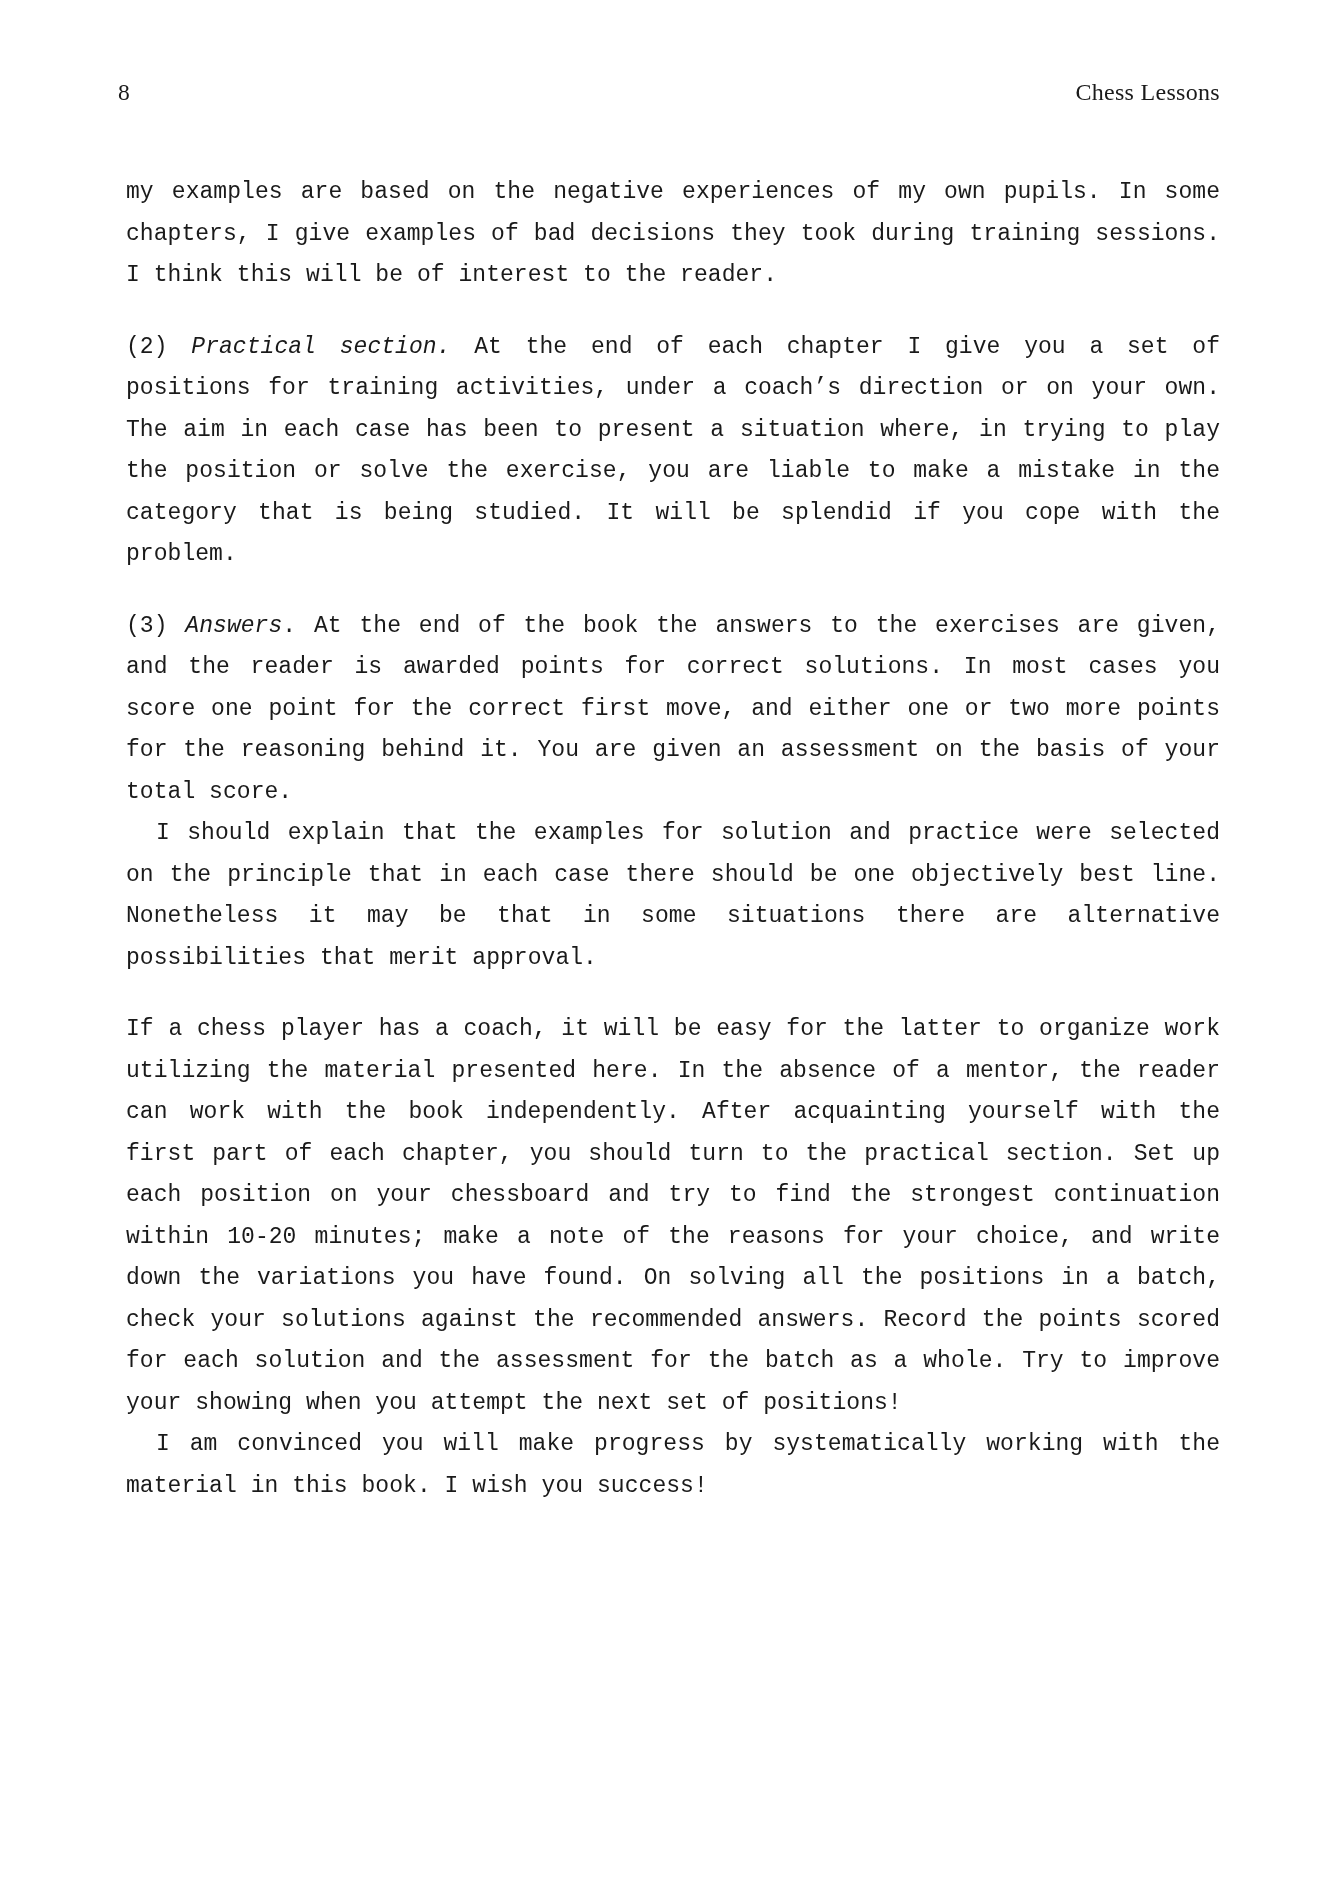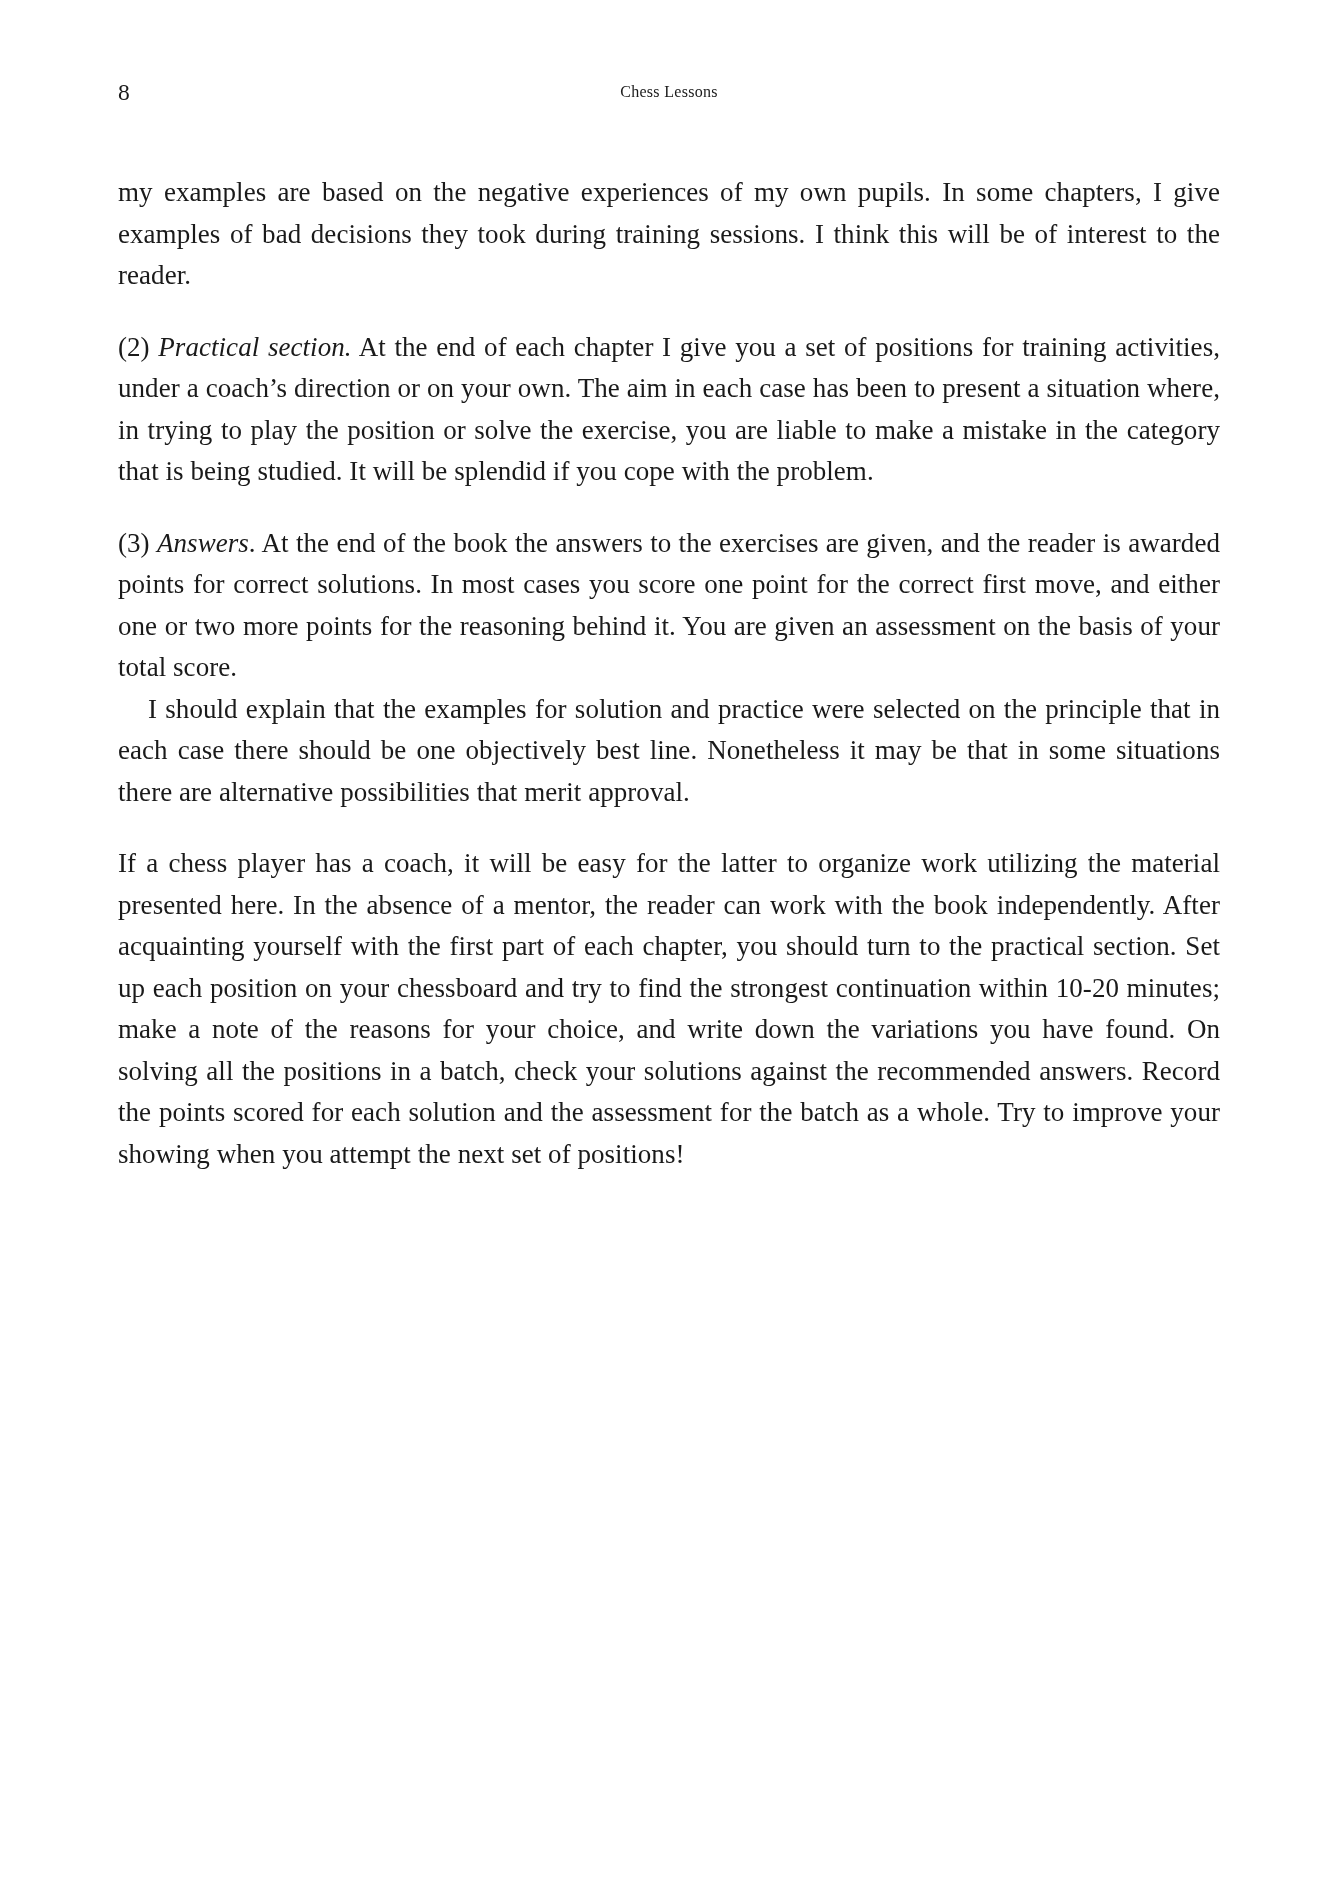--- a/index.html
+++ b/index.html
@@ -33,35 +33,36 @@
     position: absolute;
     left: 0;
     top: 0;
     font-size: 23.5px;
   }
   .runhead .title {
     position: absolute;
     left: 0;
     top: 0;
     width: 100%;
-    text-align: center;
-    font-size: 16px;
+    text-align: right;
+    font-size: 24px;
     letter-spacing: 0.3px;
   }
   .body-block {
     margin-top: 48px;
   }
   p.para {
-    margin: 0 0 0 0;
+    margin: 0 0 0 8px;
     text-align: justify;
     text-justify: inter-word;
-    font-size: 27px;
+    font-size: 23px;
     line-height: 41.5px;
     letter-spacing: 0.05px;
     hyphens: none;
+    font-family: Liberation Mono, monospace;
   }
   p.para + p.para.spaced {
     margin-top: 30px;
   }
   p.para.indented {
     text-indent: 30px;
   }
   .it {
     font-style: italic;
   }
@@ -78,16 +79,17 @@
       <span class="folio">8</span>
       <span class="title">Chess Lessons</span>
     </div>
 
     <div class="body-block">
         <p class="para"><span>my examples are based on the negative experiences of my own pupils. In some chapters, I give examples of bad decisions they took during training sessions. I think this will be of interest to the reader.</span></p>
         <p class="para spaced"><span>(2) </span><span class="it">Practical section.</span><span> At the end of each chapter I give you a set of positions for training activities, under a coach’s direction or on your own. The aim in each case has been to present a situation where, in trying to play the position or solve the exercise, you are liable to make a mistake in the category that is being studied. It will be splendid if you cope with the problem.</span></p>
         <p class="para spaced"><span>(3) </span><span class="it">Answers</span><span>. At the end of the book the answers to the exercises are given, and the reader is awarded points for correct solutions. In most cases you score one point for the correct first move, and either one or two more points for the reasoning behind it. You are given an assessment on the basis of your total score.</span></p>
         <p class="para indented"><span>I should explain that the examples for solution and practice were selected on the principle that in each case there should be one objectively best line. Nonetheless it may be that in some situations there are alternative possibilities that merit approval.</span></p>
         <p class="para spaced"><span>If a chess player has a coach, it will be easy for the latter to organize work utilizing the material presented here. In the absence of a mentor, the reader can work with the book independently. After acquainting yourself with the first part of each chapter, you should turn to the practical section. Set up each position on your chessboard and try to find the strongest continuation within 10-20 minutes; make a note of the reasons for your choice, and write down the variations you have found. On solving all the positions in a batch, check your solutions against the recommended answers. Record the points scored for each solution and the assessment for the batch as a whole. Try to improve your showing when you attempt the next set of positions!</span></p>
+        <p class="para indented"><span>I am convinced you will make progress by systematically working with the material in this book. I wish you success!</span></p>
       </div>
 
   </div>
 </div>
 
 </body></html>

